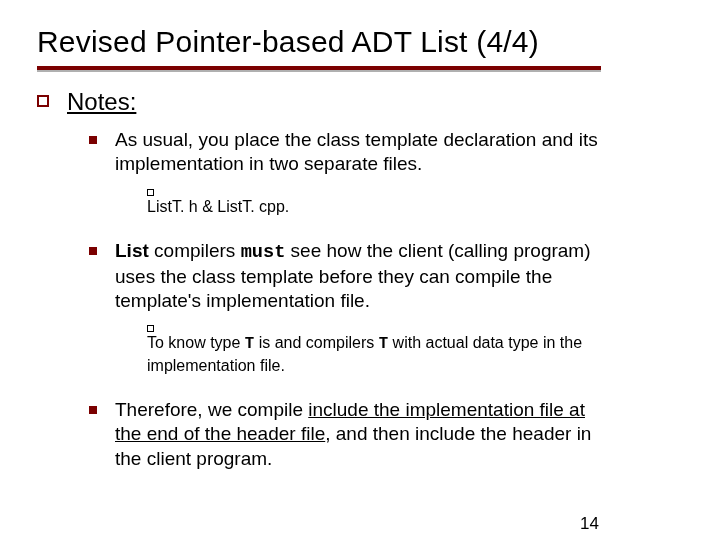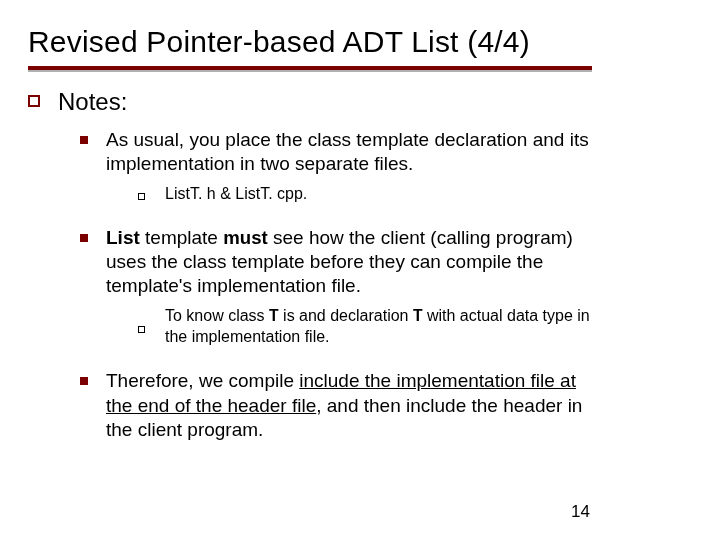--- a/index.html
+++ b/index.html
@@ -11,20 +11,21 @@
     font-family: Verdana, Geneva, sans-serif;
     color: #000;
     overflow: hidden;
   }
   .slide {
     box-sizing: border-box;
     width: 620px;
     height: 540px;
     padding: 24px 28px 20px 28px;
     position: relative;
+    margin-left: 9px;
   }
   .title {
     font-size: 30px;
     font-weight: 400;
     line-height: 1.2;
     margin: 0 0 6px 0;
     letter-spacing: 0.2px;
   }
   .rule-wrap {
     margin: 4px 0 16px 0;
@@ -36,20 +37,21 @@
   }
   .rule-gray {
     height: 2px;
     background: #b0b0b0;
   }
 
   .lvl1 {
     display: flex;
     align-items: center;
     margin-bottom: 12px;
+    text-decoration: underline;
   }
   .lvl1 .bullet {
     width: 12px; height: 12px;
     border: 2px solid #7b0000;
     box-sizing: border-box;
     flex: none;
     margin-right: 18px;
     margin-top: 7px;
     align-self: flex-start;
   }
@@ -70,49 +72,50 @@
     margin-right: 18px;
     margin-top: 8px;
   }
   .lvl2 .text {
     font-size: 19px;
     line-height: 1.28;
   }
 
   .lvl3 {
     display: flex;
-    align-items: center;
+    align-items: flex-start;
     margin-left: 110px;
     margin-bottom: 12px;
     margin-top: 2px;
+    flex-direction: column;
   }
   .lvl3 .bullet {
     width: 7px; height: 7px;
     border: 1.4px solid #000;
     box-sizing: border-box;
     flex: none;
     margin-right: 20px;
     margin-top: 6px;
   }
   .lvl3 .text {
     font-size: 16px;
     line-height: 1.32;
   }
 
   .mono {
-    font-family: Liberation Sans, sans-serif;
+    font-family: Liberation Mono, monospace;
     font-size: 0.98em;
   }
   .bold { font-weight: 700; }
   .ul { text-decoration: underline; }
 
   .page-num {
     position: absolute;
     right: 30px;
-    bottom: 18px;
+    bottom: 6px;
     font-size: 17px;
   }
   .spacer-md { height: 10px; }
 </style>
 </head>
 <body>
 
 <div class="slide">
 
   <h1 class="title">Revised Pointer-based ADT List (4/4)</h1>
@@ -134,27 +137,27 @@
   <div class="lvl3">
     <span class="bullet"></span>
     <span class="text">ListT. h &amp; ListT. cpp.</span>
   </div>
 
   <div class="spacer-md"></div>
 
   <div class="lvl2">
     <span class="bullet"></span>
     <span class="text">
-      <span class="bold">List</span><span> template </span><span class="bold mono">must</span><span> see how the client (calling program) uses the class template before they can compile the template's implementation file.</span>
+      <span class="bold">List</span><span> compilers </span><span class="bold mono">must</span><span> see how the client (calling program) uses the class template before they can compile the template's implementation file.</span>
     </span>
   </div>
   <div class="lvl3">
     <span class="bullet"></span>
     <span class="text">
-      <span>To know class </span><span class="mono bold">T</span><span> is and declaration </span><span class="mono bold">T</span><span> with actual data type in the implementation file.</span>
+      <span>To know type </span><span class="mono bold">T</span><span> is and compilers </span><span class="mono bold">T</span><span> with actual data type in the implementation file.</span>
     </span>
   </div>
 
   <div class="spacer-md"></div>
 
   <div class="lvl2">
     <span class="bullet"></span>
     <span class="text">
       <span>Therefore, we compile </span><span class="ul">include the implementation file at the end of the header file</span><span>, and then include the header in the client program.</span>
     </span>

